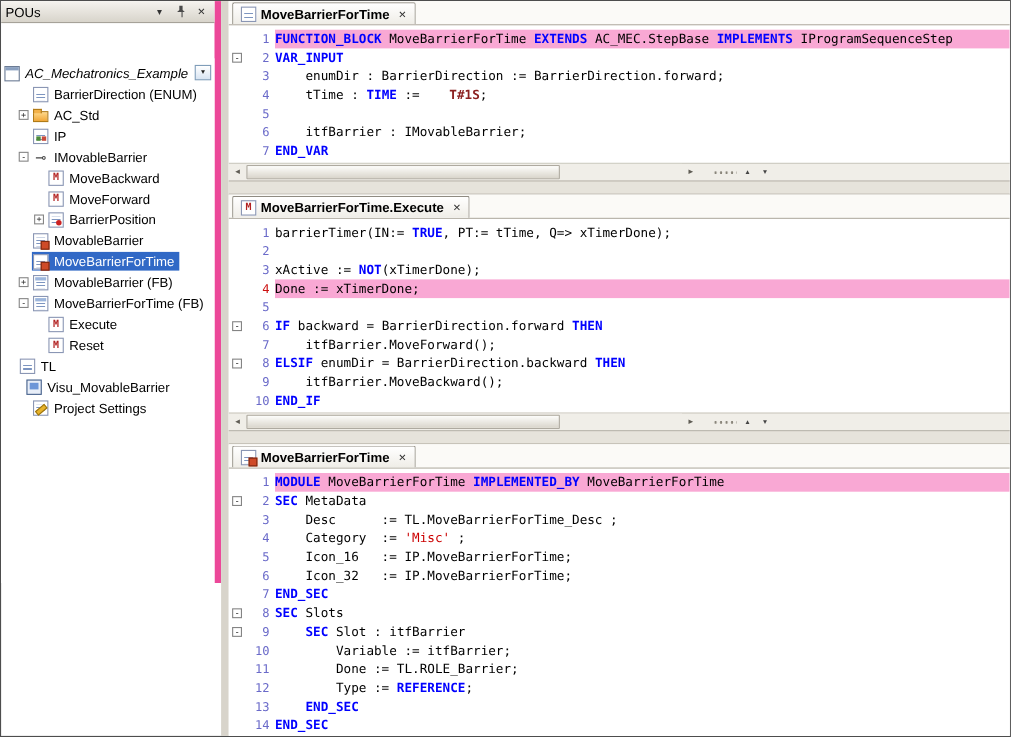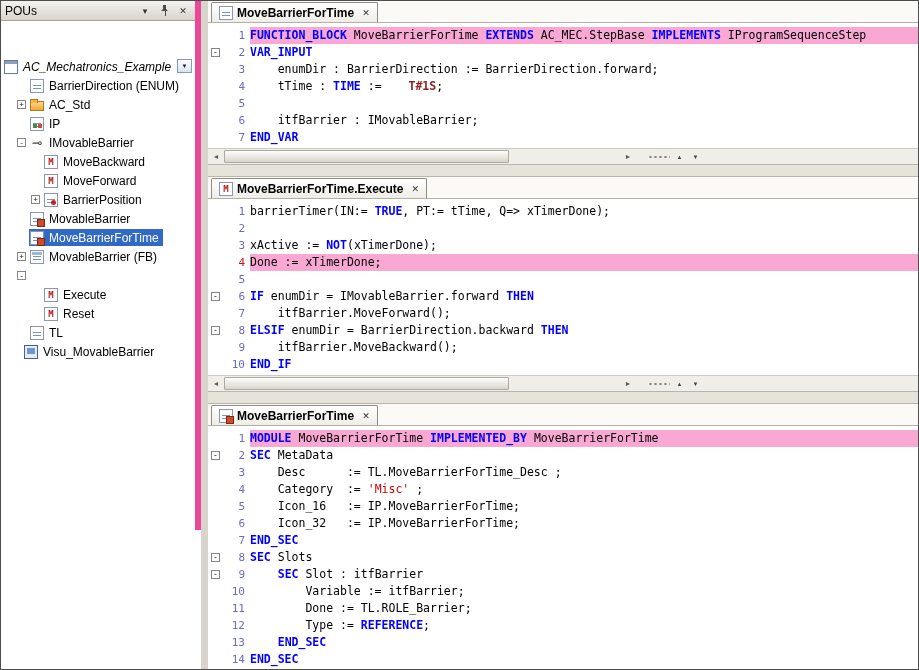--- a/index.html
+++ b/index.html
@@ -172,47 +172,58 @@
         </div>
         <div class="trow" style="padding-left: 16px;">
           <span class="expander">+</span>
           <span class="sel-wrap">
             <span class="icon pou-icon"></span>
             <span class="tlabel">MovableBarrier (FB)</span>
           </span>
         </div>
         <div class="trow" style="padding-left: 16px;">
           <span class="expander">-</span>
+          <span class="sel-wrap">
+            <span class="icon pou-icon"></span>
+            <span class="tlabel">MoveBarrierForTime (FB)</span>
+          </span>
         </div>
         <div class="trow" style="padding-left: 30px;">
           <span class="exp-spacer"></span>
           <span class="sel-wrap">
             <span class="icon method-icon">M</span>
             <span class="tlabel">Execute</span>
           </span>
         </div>
         <div class="trow" style="padding-left: 30px;">
           <span class="exp-spacer"></span>
           <span class="sel-wrap">
             <span class="icon method-icon">M</span>
             <span class="tlabel">Reset</span>
           </span>
         </div>
-        <div class="trow" style="padding-left: 16px;">
+        <div class="trow" style="padding-left: 4px;">
           <span class="exp-spacer"></span>
           <span class="sel-wrap">
             <span class="icon textlist-icon"></span>
             <span class="tlabel">TL</span>
           </span>
         </div>
         <div class="trow" style="padding-left: 10px;">
           <span class="exp-spacer"></span>
           <span class="sel-wrap">
             <span class="icon visu-icon"></span>
             <span class="tlabel">Visu_MovableBarrier</span>
+          </span>
+        </div>
+        <div class="trow" style="padding-left: 16px;">
+          <span class="exp-spacer"></span>
+          <span class="sel-wrap">
+            <span class="icon settings-icon"></span>
+            <span class="tlabel">Project Settings</span>
           </span>
         </div>
       </div>
   </div>
 
   <div id="vsplit"></div>
 
   <div id="editors">
 
     <div class="pane p0">
@@ -308,21 +319,21 @@
           <div class="cline">
             <span class="foldcol"></span>
             <span class="numcol">5</span>
             <span class="codecol"></span>
           </div>
           <div class="cline">
             <span class="foldcol">
               <span class="foldbox">-</span>
             </span>
             <span class="numcol">6</span>
-            <span class="codecol"><span class="tk-k">IF</span><span class="tk-n"> enumDir = IMovableBarrier.forward </span><span class="tk-k">THEN</span></span>
+            <span class="codecol"><span class="tk-k">IF</span><span class="tk-n"> backward = BarrierDirection.forward </span><span class="tk-k">THEN</span></span>
           </div>
           <div class="cline">
             <span class="foldcol"></span>
             <span class="numcol">7</span>
             <span class="codecol"><span class="tk-n">    itfBarrier.MoveForward();</span></span>
           </div>
           <div class="cline">
             <span class="foldcol">
               <span class="foldbox">-</span>
             </span>

